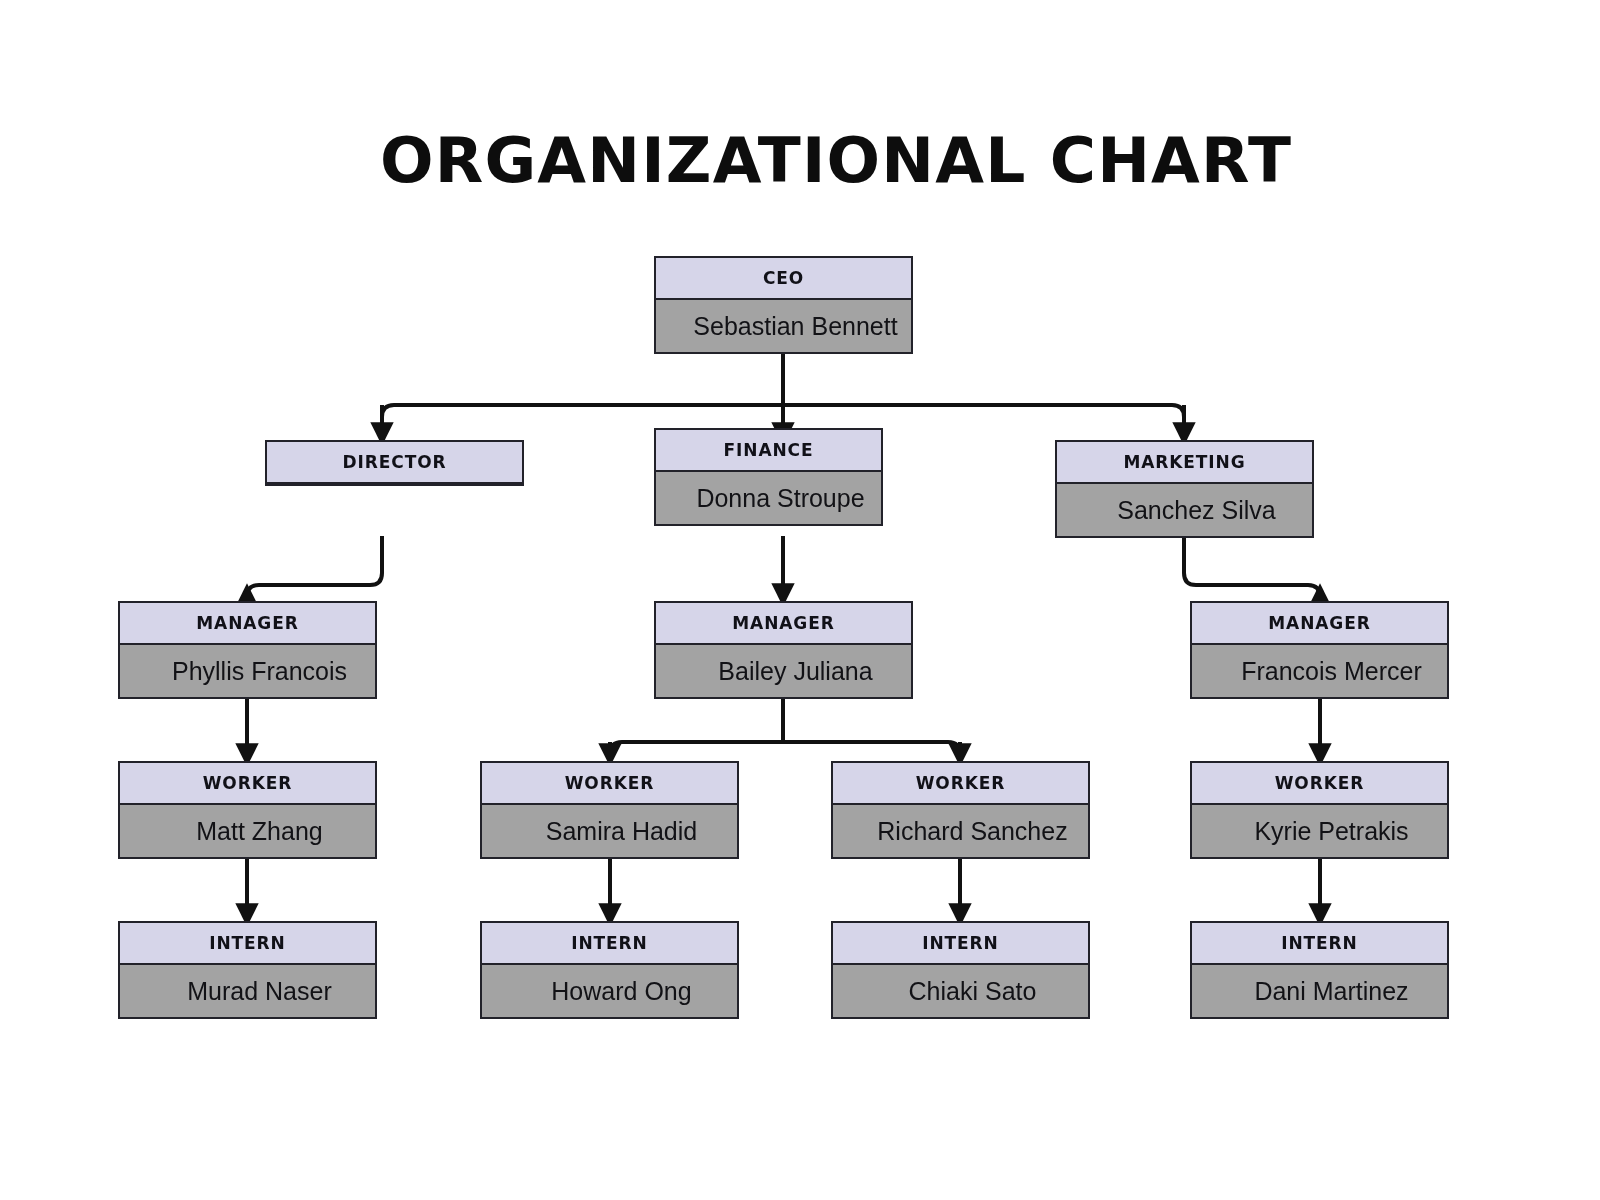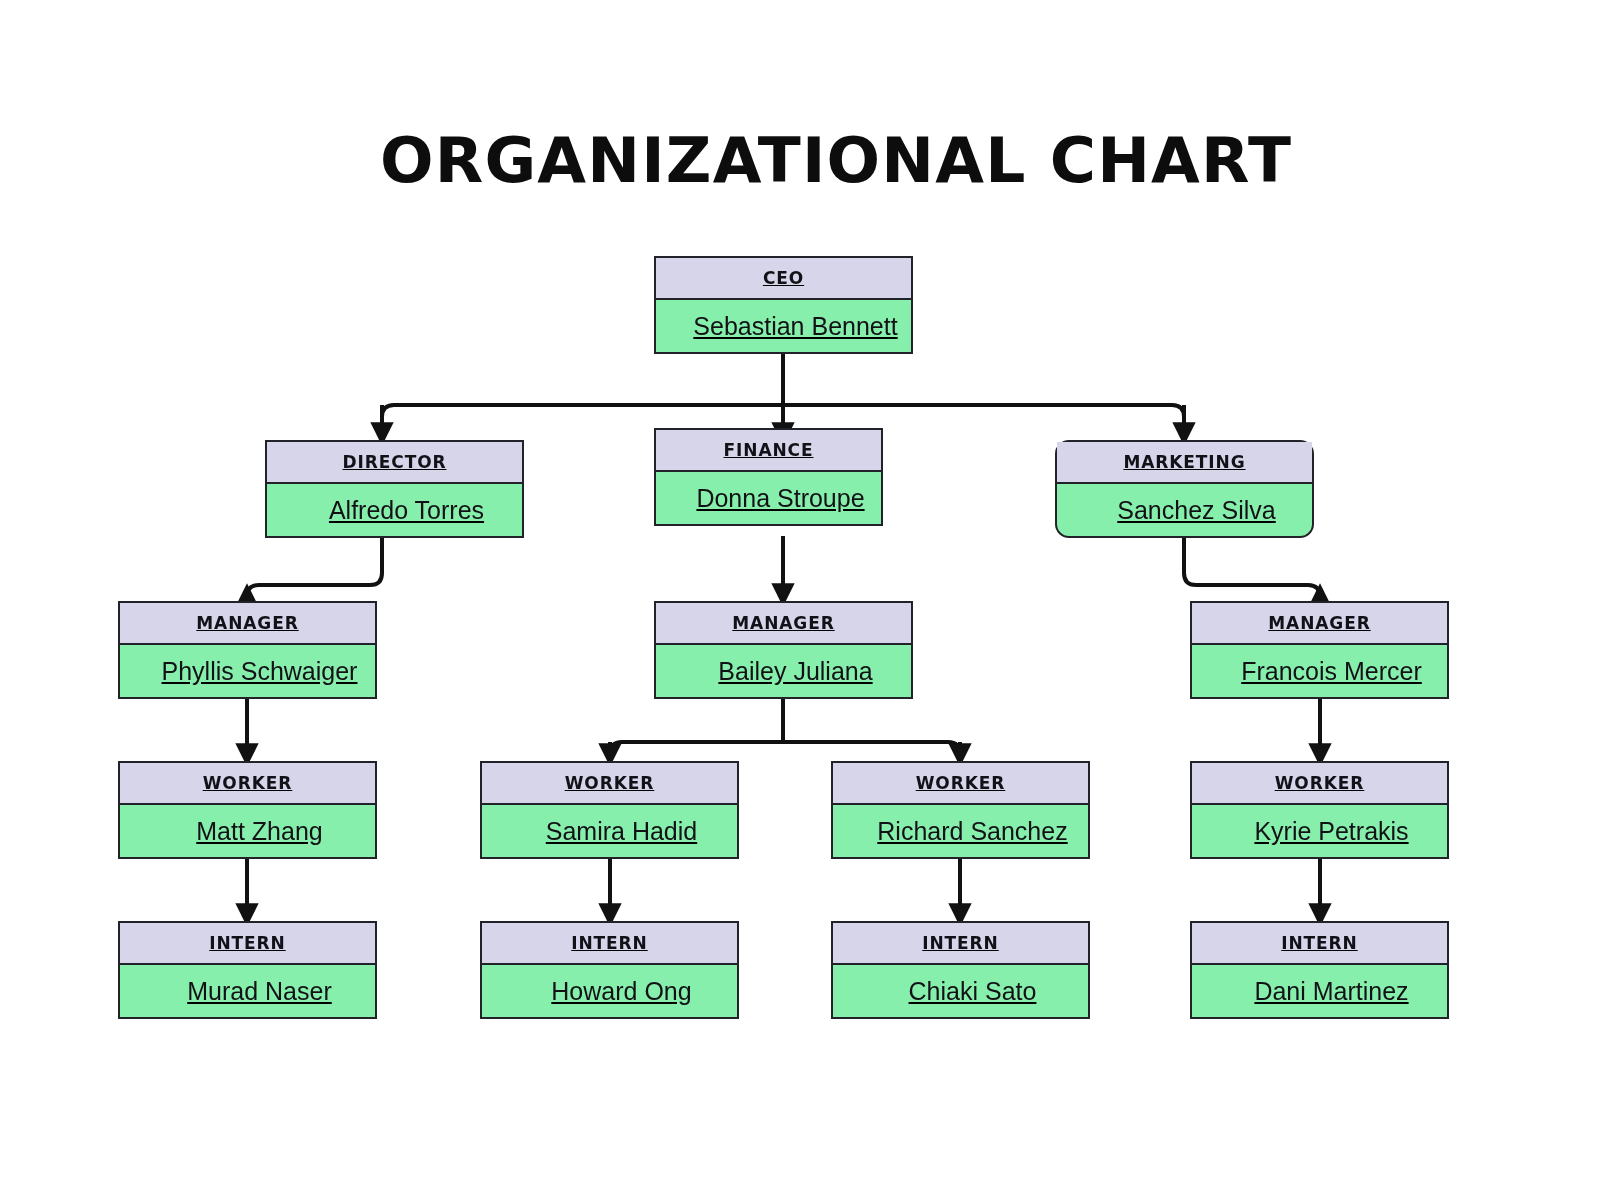--- a/index.html
+++ b/index.html
@@ -26,22 +26,21 @@
 
   svg#connectors{
     position:absolute;left:0;top:0;width:1600px;height:1200px;
     pointer-events:none;
   }
 
   .node{
     position:absolute;
     box-sizing:border-box;
     border:2px solid #22222a;
-    background:#86efac;
-    text-decoration:underline;
+    background:#a3a3a3;
   }
   .node .node-header{
     box-sizing:border-box;
     height:42px;
     background:#d6d5e9;
     border-bottom:2px solid #22222a;
     display:flex;align-items:center;justify-content:center;
     font-family:"DejaVu Sans", sans-serif;
     font-size:17px;
     font-weight:700;
@@ -103,34 +102,33 @@
     </g>
   </svg>
 
   <div class="node" style="left:654px;top:256px;width:259px;">
     <div class="node-header">CEO</div>
     <div class="node-name">Sebastian Bennett</div>
   </div>
 
   <div class="node" style="left:253px;top:440px;width:259px;margin-left:12px;">
     <div class="node-header">DIRECTOR</div>
-    <div class="node-name">Alfredo Torres</div>
   </div>
   <div class="node" style="left:654px;top:428px;width:229px;">
     <div class="node-header">FINANCE</div>
     <div class="node-name">Donna Stroupe</div>
   </div>
-  <div class="node" style="left:1055px;top:440px;width:259px;border-radius:14px;">
+  <div class="node" style="left:1055px;top:440px;width:259px;">
     <div class="node-header">MARKETING</div>
     <div class="node-name">Sanchez Silva</div>
   </div>
 
   <div class="node" style="left:118px;top:601px;width:259px;">
     <div class="node-header">MANAGER</div>
-    <div class="node-name">Phyllis Schwaiger</div>
+    <div class="node-name">Phyllis Francois</div>
   </div>
   <div class="node" style="left:654px;top:601px;width:259px;">
     <div class="node-header">MANAGER</div>
     <div class="node-name">Bailey Juliana</div>
   </div>
   <div class="node" style="left:1190px;top:601px;width:259px;">
     <div class="node-header">MANAGER</div>
     <div class="node-name">Francois Mercer</div>
   </div>
 

